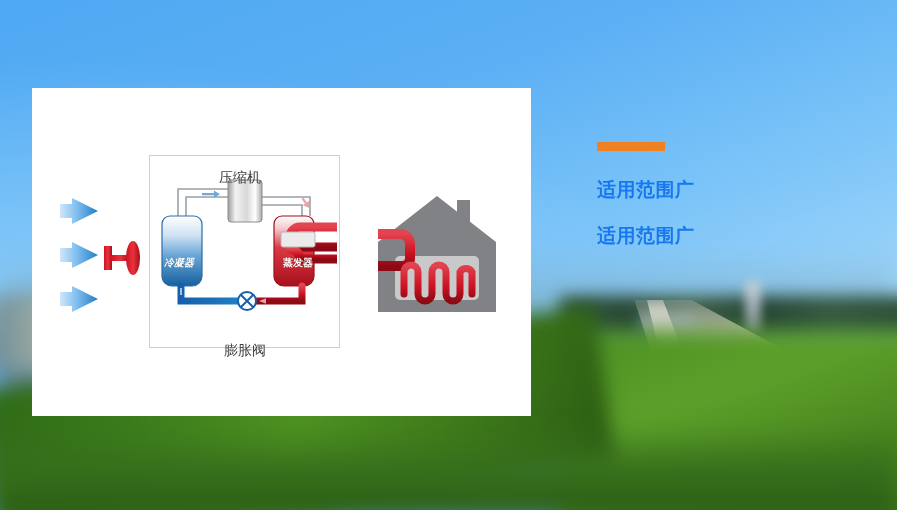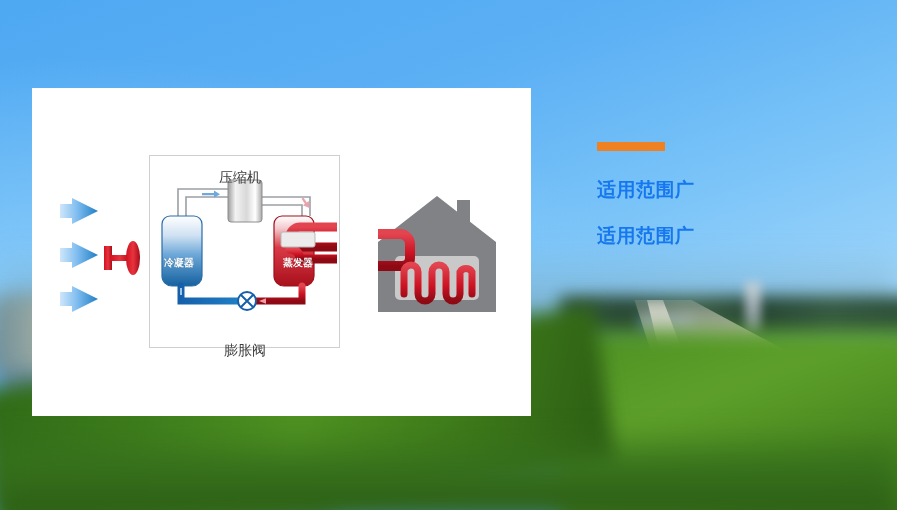--- a/index.html
+++ b/index.html
@@ -107,21 +107,21 @@
     position:absolute;color:#3d3d3d;font-size:14px;line-height:1;
     font-family:"DejaVu Sans","Liberation Sans",sans-serif;white-space:nowrap;
   }
   .lbl-compressor{left:219px;top:170px;}
   .lbl-expansion{left:224px;top:343px;}
   .lbl-in-white{
     position:absolute;color:#ffffff;font-size:10px;font-weight:bold;line-height:1;
     font-family:"DejaVu Sans","Liberation Sans",sans-serif;white-space:nowrap;
     text-shadow:0 0 1px rgba(0,0,0,.25);
   }
-  .lbl-condenser{left:164px;top:258px;}
+  .lbl-condenser{left:164px;top:258px;font-style:italic;}
   .lbl-evaporator{left:283px;top:258px;}
 
   
   .right{position:absolute;left:595px;top:126px;width:290px;}
   .title{
     color:#1677EE;font-size:30px;font-weight:bold;letter-spacing:1px;
     font-family:"DejaVu Sans","Liberation Sans",sans-serif;
     line-height:1.15;margin:0;white-space:nowrap;
   }
   .rule{width:68px;height:9px;background:#F08122;margin:16px 0 0 2px;}

